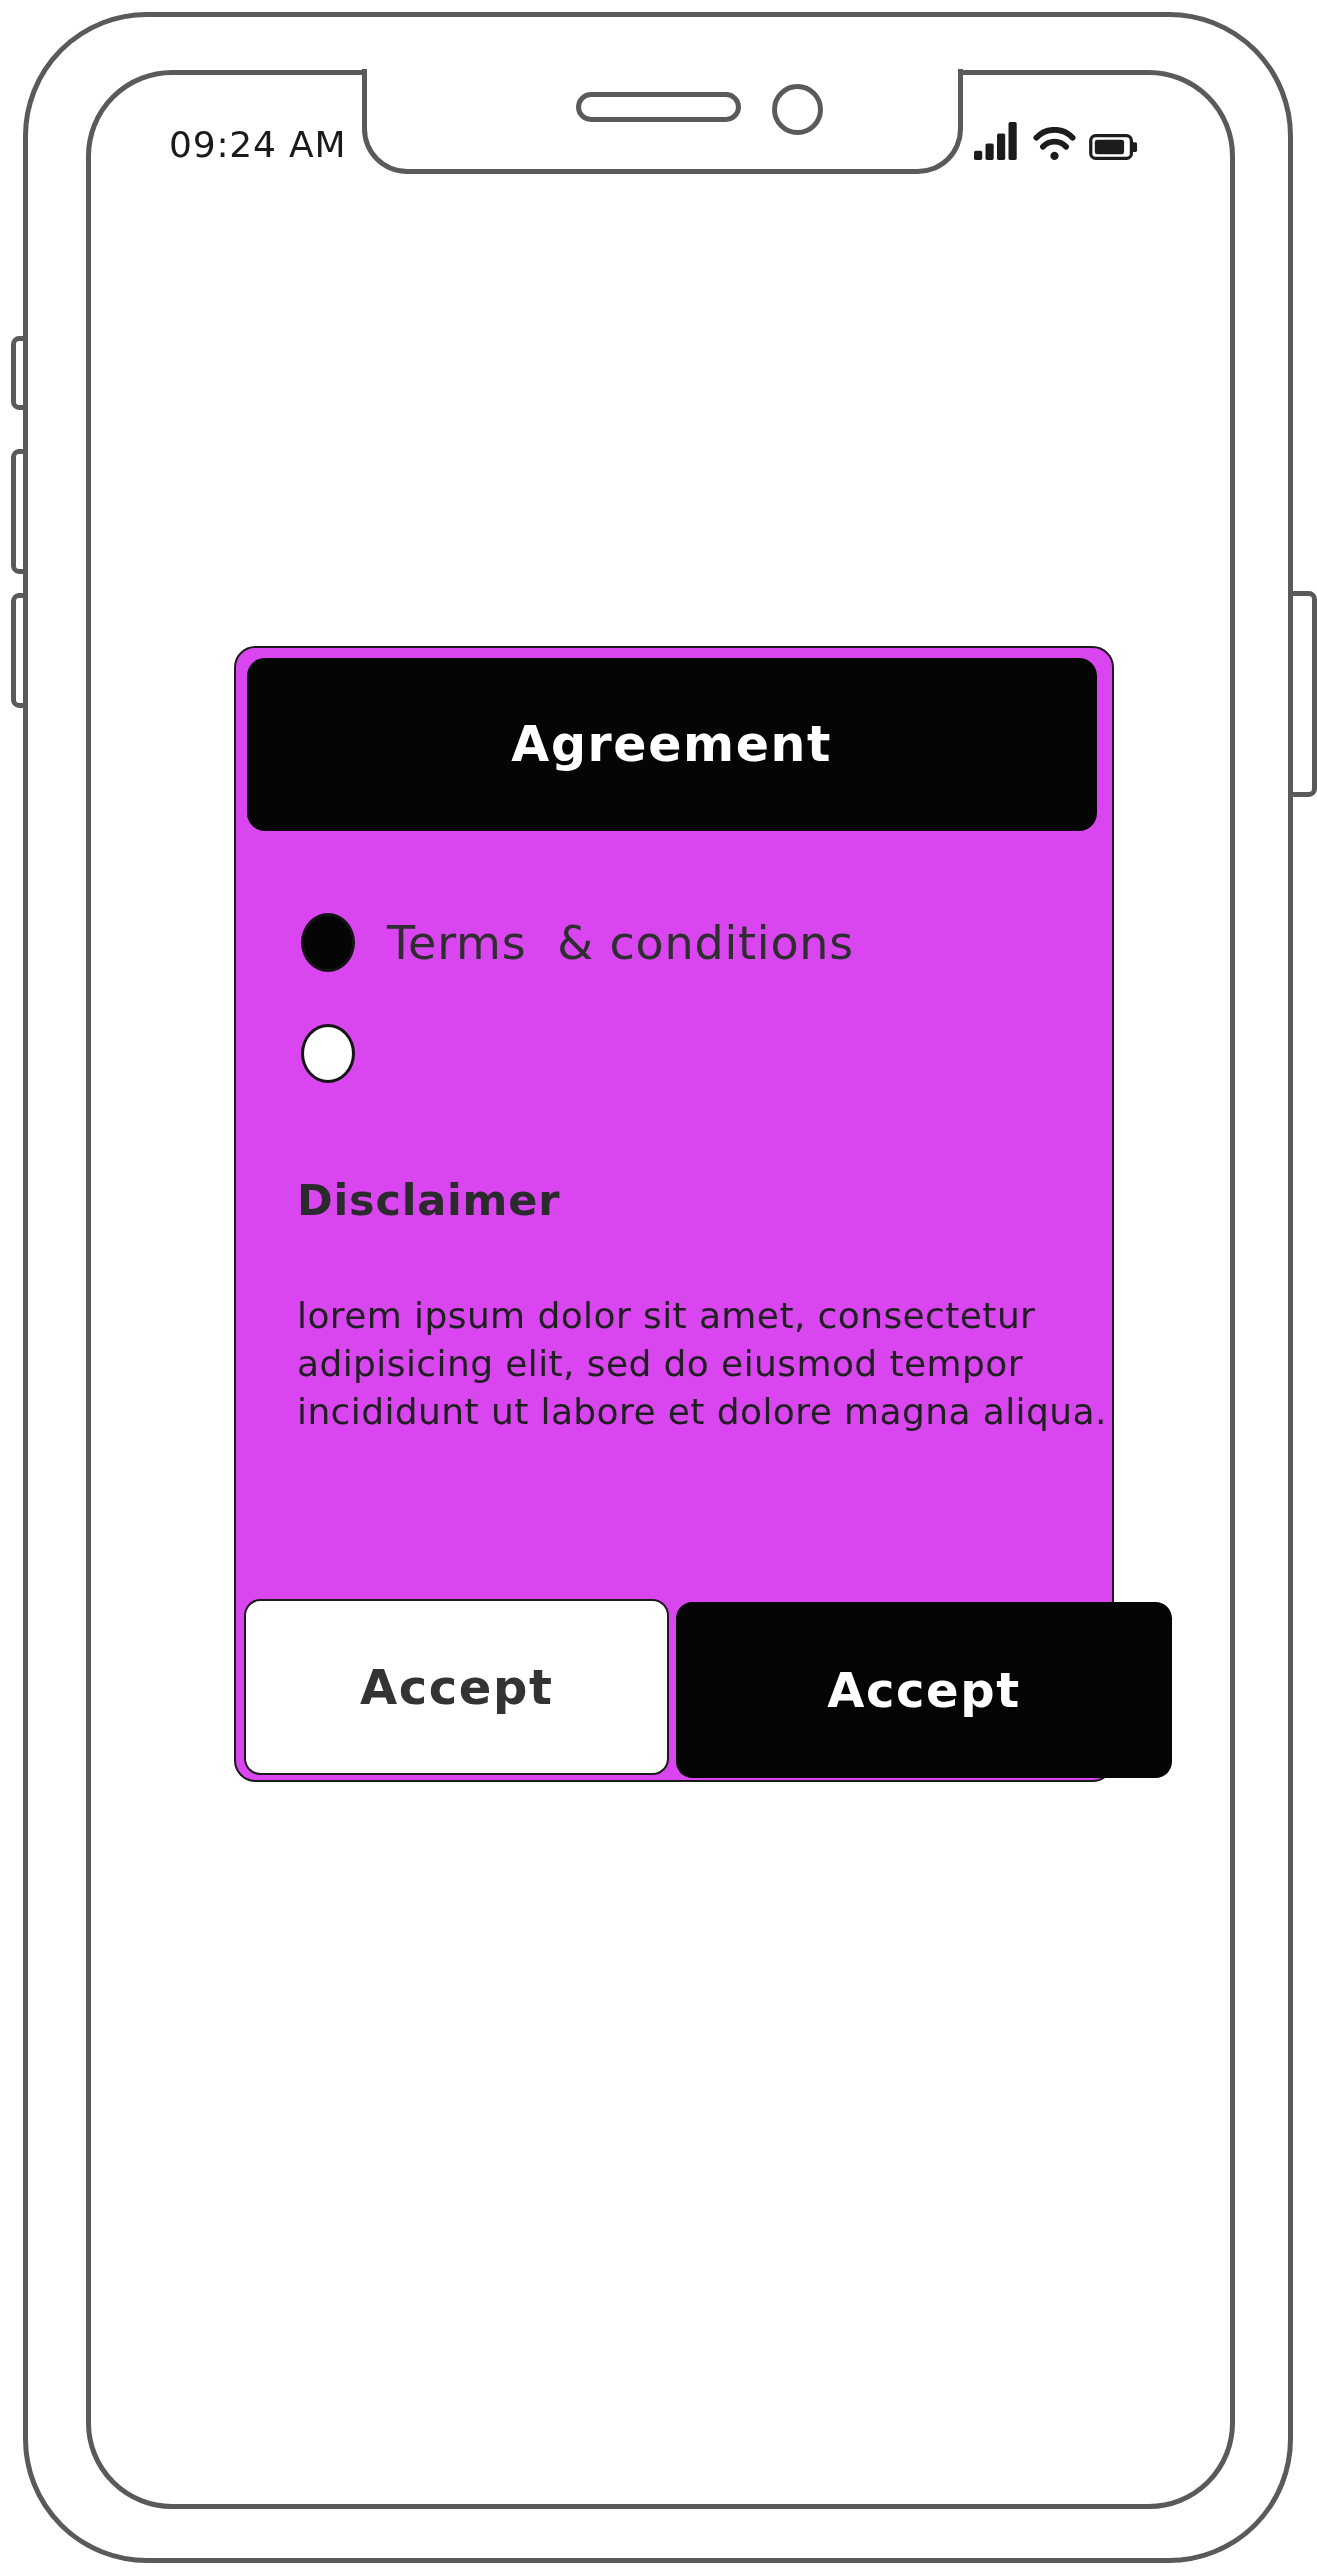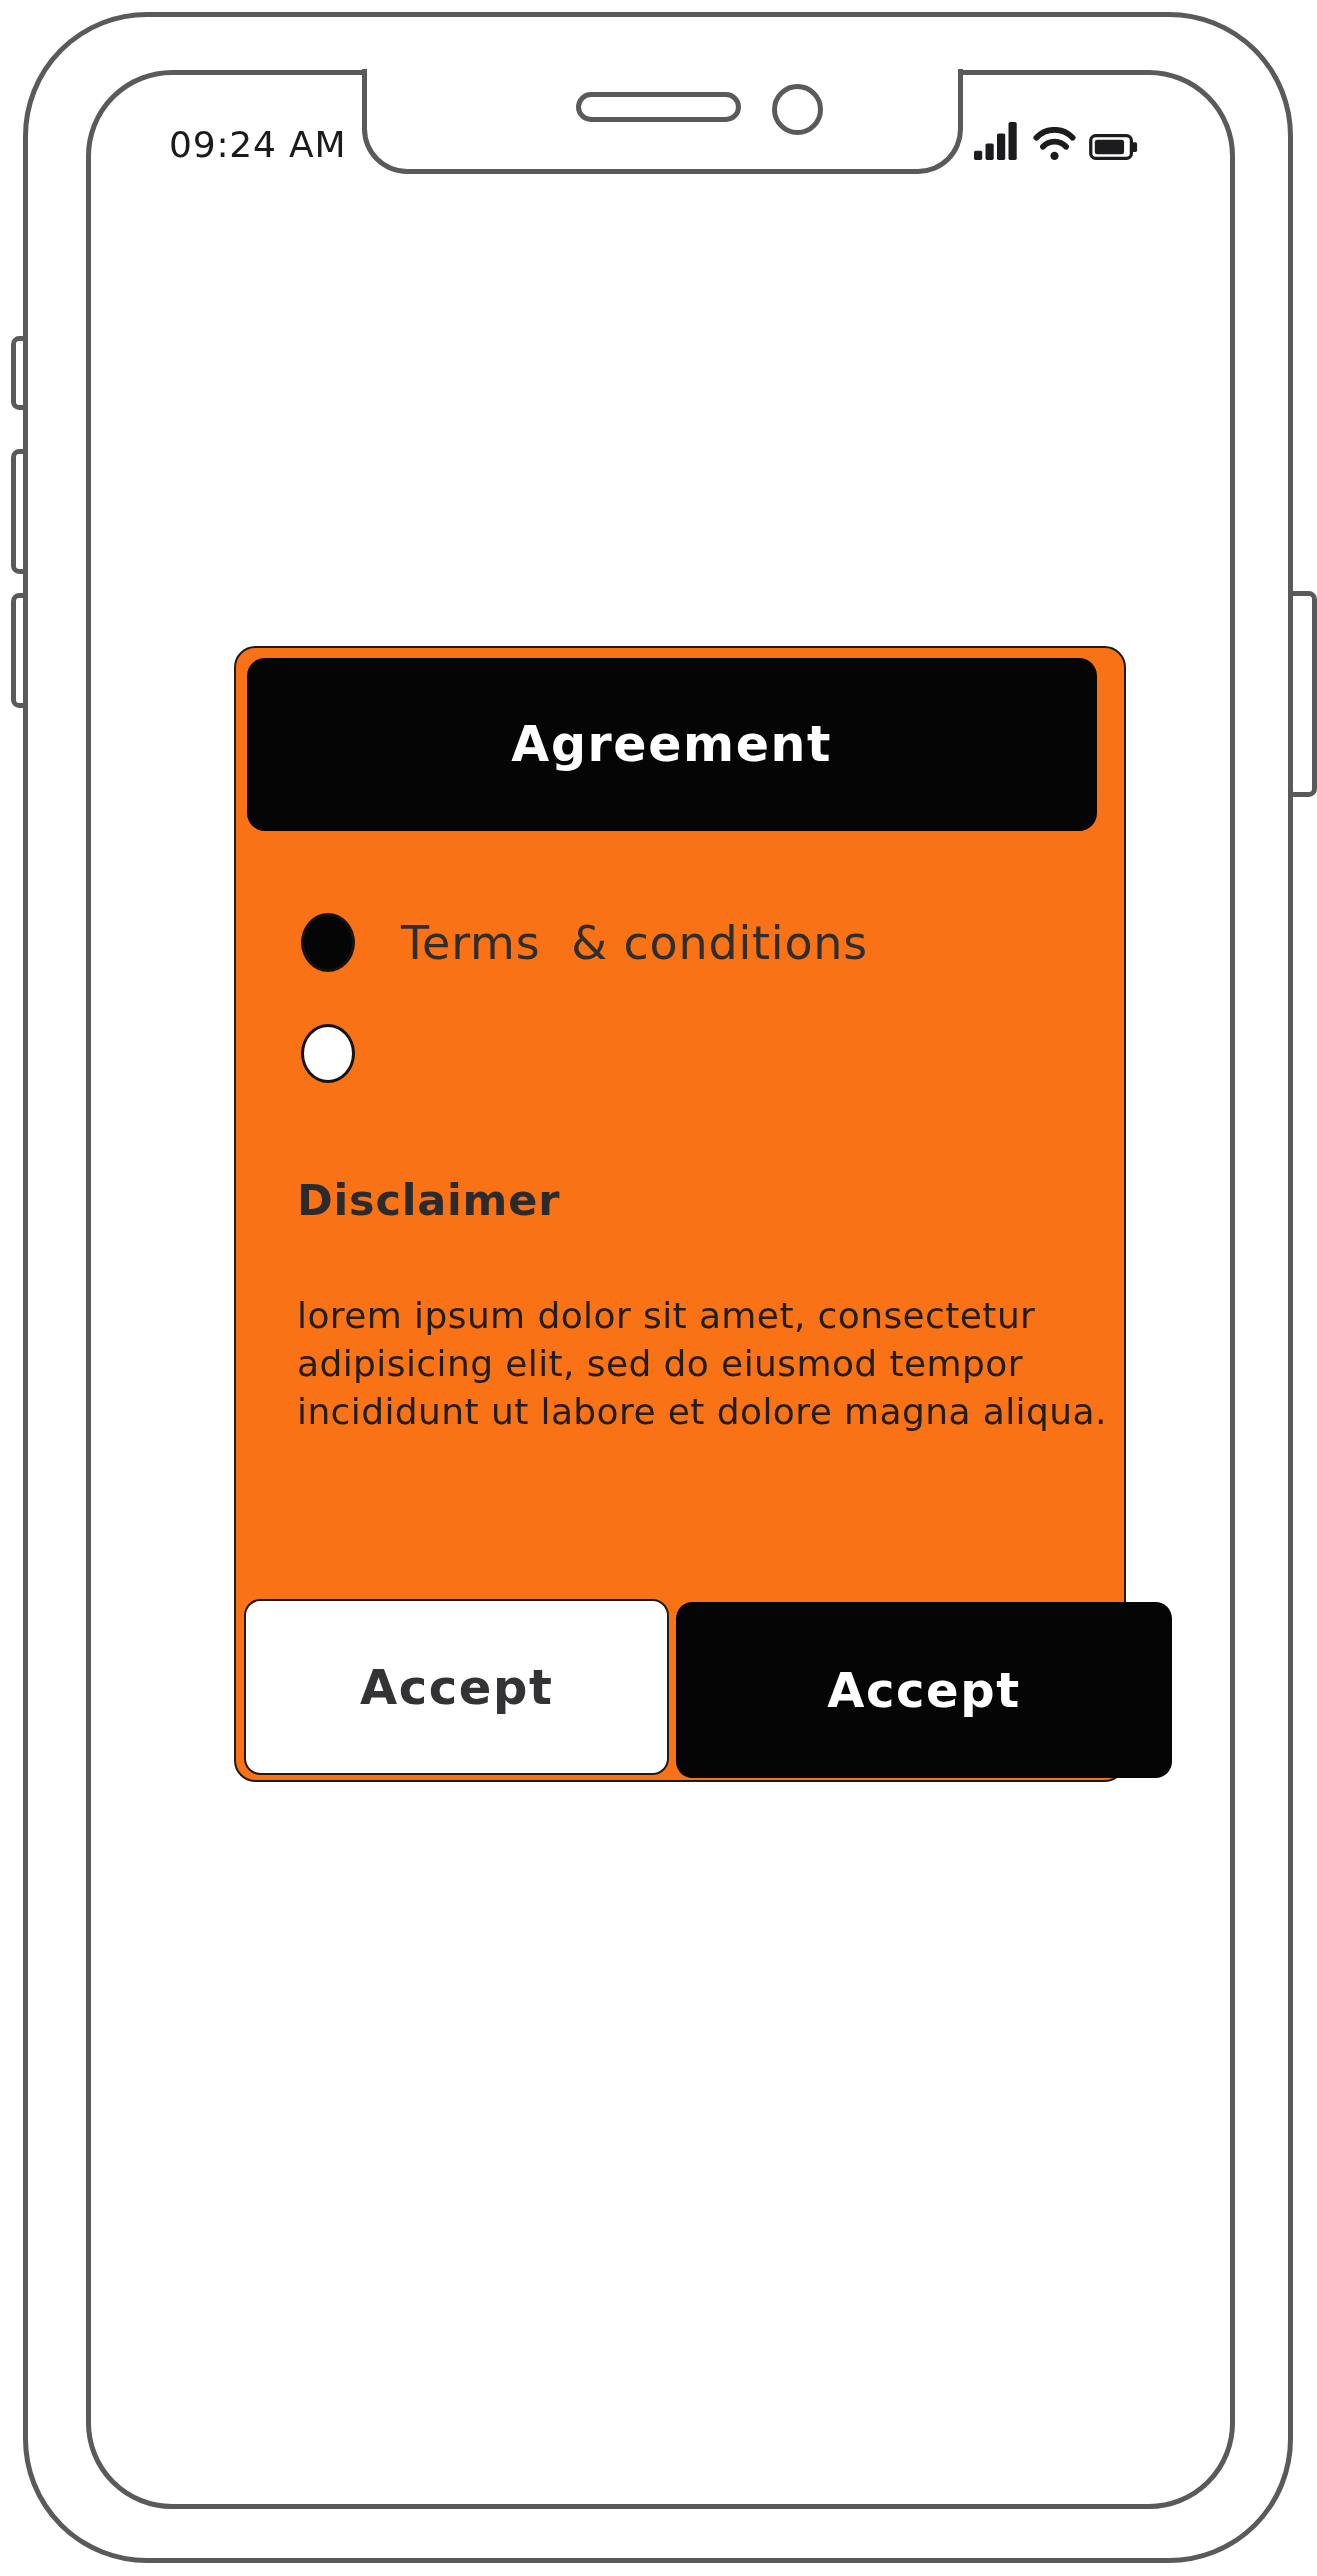--- a/index.html
+++ b/index.html
@@ -45,32 +45,32 @@
     letter-spacing:0.8px;z-index:5;
   }
   .status-icons{
     position:absolute;left:974px;top:122px;width:170px;height:38px;
     display:flex;align-items:flex-end;gap:13px;z-index:5;
   }
   .status-icons svg{display:block;}
   
   .dialog{
     position:absolute;left:234px;top:646px;width:876px;height:1132px;
-    background:#f97316;border:2.5px solid #1b1b1b;border-radius:21.4px;z-index:6;padding-left:12px;
+    background:#d946ef;border:2.5px solid #1b1b1b;border-radius:21.4px;z-index:6;
   }
   .dialog-header{
     position:absolute;left:10.7px;top:10px;width:850px;height:173px;
     background:#050505;border-radius:18px;
     display:flex;align-items:center;justify-content:center;
   }
   .dialog-header span{
     color:#ffffff;font-size:49px;font-weight:bold;letter-spacing:1.6px;
   }
   .radio-row{
-    position:absolute;left:65px;height:61px;display:flex;align-items:center;gap:46px;
+    position:absolute;left:65px;height:61px;display:flex;align-items:center;gap:32px;
     cursor:pointer;
   }
   #radio-row-0{top:264px;}
   #radio-row-1{top:375px;}
   .radio-circle{
     width:54px;height:59px;border:3.3px solid #141414;border-radius:50%;
     background:#ffffff;box-sizing:border-box;flex:0 0 auto;
   }
   .radio-circle.checked{background:#050505;}
   .radio-label{

